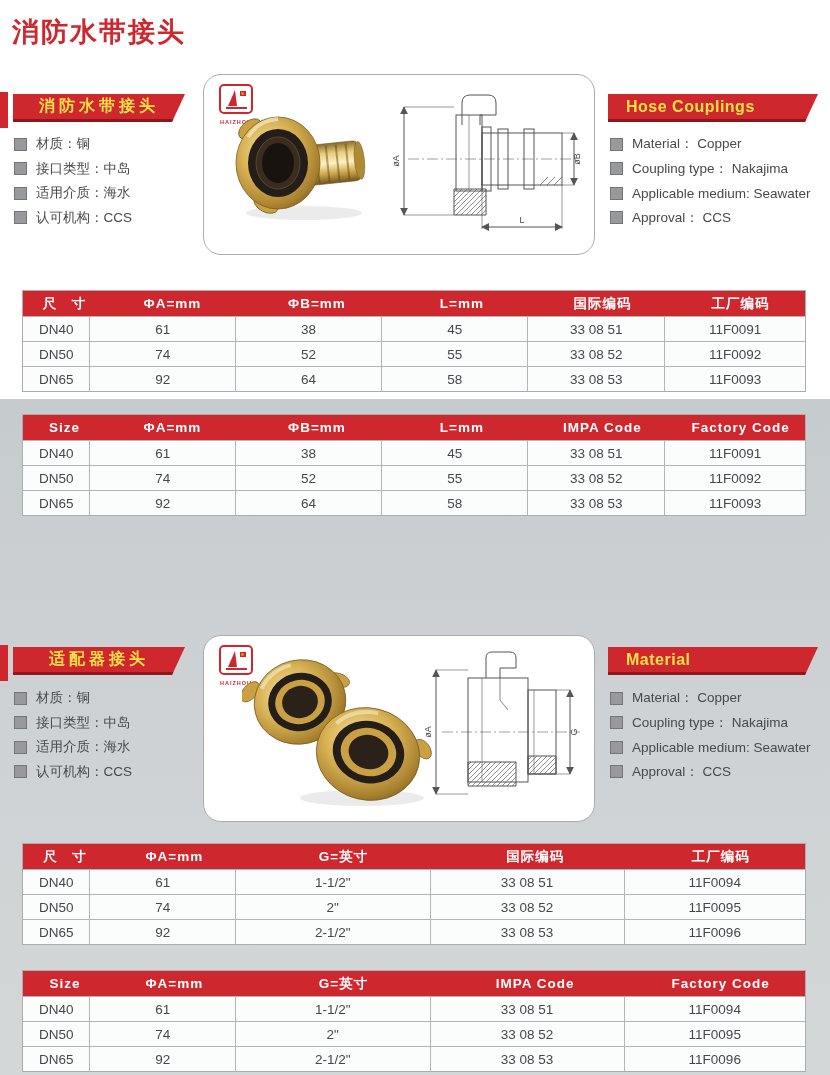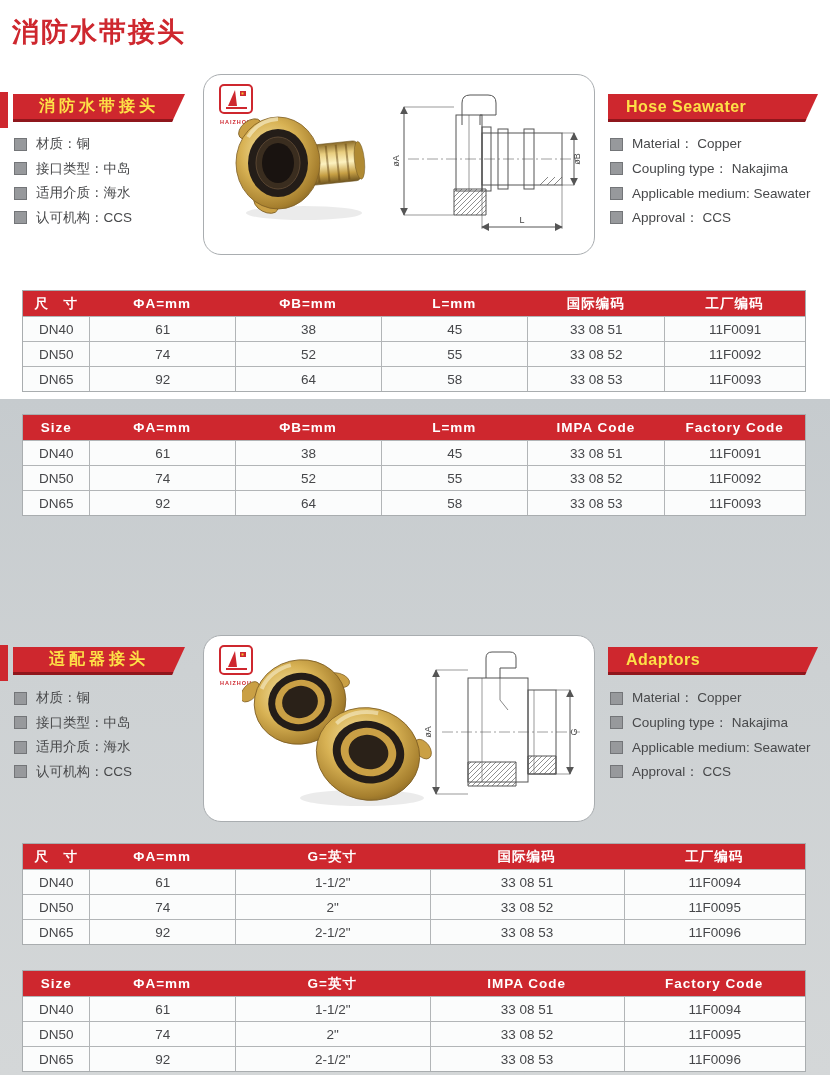--- a/index.html
+++ b/index.html
@@ -28,21 +28,21 @@
   
   .imgbox{position:absolute;left:203px;width:392px;background:#fff;border:1.5px solid #a9adb0;border-radius:18px;box-sizing:border-box;}
   .logo{position:absolute;left:12px;top:9px;width:40px;text-align:center;}
   .logo-text{color:#ce272e;font-size:5.5px;font-weight:bold;letter-spacing:1px;margin-top:1px;}
   
   .tbl{position:absolute;left:22px;width:784px;border:1px solid #a9adaf;box-sizing:border-box;background:#fbfcfc;}
   .trow{display:flex;width:100%;}
   .thead{background:#ce272e;height:25px;}
   .tbodyrow{height:24px;background:#fbfcfc;border-top:1px solid #b2b5b7;}
   .tcell{display:flex;align-items:center;justify-content:center;box-sizing:border-box;}
-  .hcell{color:#ffffff;font-weight:bold;font-size:13.5px;letter-spacing:1px;}
+  .hcell{color:#ffffff;font-weight:bold;font-size:13.5px;letter-spacing:1px;margin-left:11px;}
   .bcell{font-size:13.5px;color:#46474a;}
   .bcell.sep{border-left:1px solid #b2b5b7;}
   svg text{font-family:"Liberation Sans","DejaVu Sans",sans-serif;}
 </style>
 </head>
 <body>
 
 <svg width="0" height="0" style="position:absolute" aria-hidden="true">
   <defs>
     <marker id="arr" viewBox="0 0 10 10" refX="9" refY="5" markerWidth="8" markerHeight="8" orient="auto-start-reverse">
@@ -156,21 +156,21 @@
       <line x1="170" y1="96" x2="182" y2="96" stroke-width="0.6"></line>
       <text x="188" y="70" font-size="9" fill="#444" stroke="none" transform="rotate(-90 188 70)" text-anchor="middle">øB</text>
       <line x1="90" y1="102" x2="90" y2="140" stroke-width="0.6"></line>
       <line x1="170" y1="96" x2="170" y2="140" stroke-width="0.6"></line>
       <line x1="90" y1="138" x2="170" y2="138" marker-start="url(#arr)" marker-end="url(#arr)"></line>
       <text x="130" y="134" font-size="9" fill="#444" stroke="none" text-anchor="middle">L</text>
     </svg>
   </div>
 
   <div class="banner left" style="left:608px;top:94px;width:210px">
-    <span>Hose Seawater</span>
+    <span>Hose Couplings</span>
   </div>
   <div class="specs" style="left:610px;top:132px;width:218px">
       <div class="spec">
         <span class="bullet"></span>
         <span class="spec-text">Material： Copper</span>
       </div>
       <div class="spec">
         <span class="bullet"></span>
         <span class="spec-text">Coupling type： Nakajima</span>
       </div>
@@ -324,21 +324,21 @@
       <path d="M44,118 h48 v24 h-48 z" fill="url(#hatch)"></path>
       <path d="M104,112 h28 v18 h-28 z" fill="url(#hatch)"></path>
       <line x1="146" y1="46" x2="146" y2="130" marker-start="url(#arr)" marker-end="url(#arr)"></line>
       <line x1="132" y1="46" x2="146" y2="46" stroke-width="0.6"></line>
       <line x1="132" y1="130" x2="146" y2="130" stroke-width="0.6"></line>
       <text x="153" y="88" font-size="9" fill="#444" stroke="none" transform="rotate(-90 153 88)" text-anchor="middle">G</text>
     </svg>
   </div>
 
   <div class="banner left" style="left:608px;top:647px;width:210px">
-    <span>Adaptors</span>
+    <span>Material</span>
   </div>
   <div class="specs" style="left:610px;top:686px;width:218px">
       <div class="spec">
         <span class="bullet"></span>
         <span class="spec-text">Material： Copper</span>
       </div>
       <div class="spec">
         <span class="bullet"></span>
         <span class="spec-text">Coupling type： Nakajima</span>
       </div>

